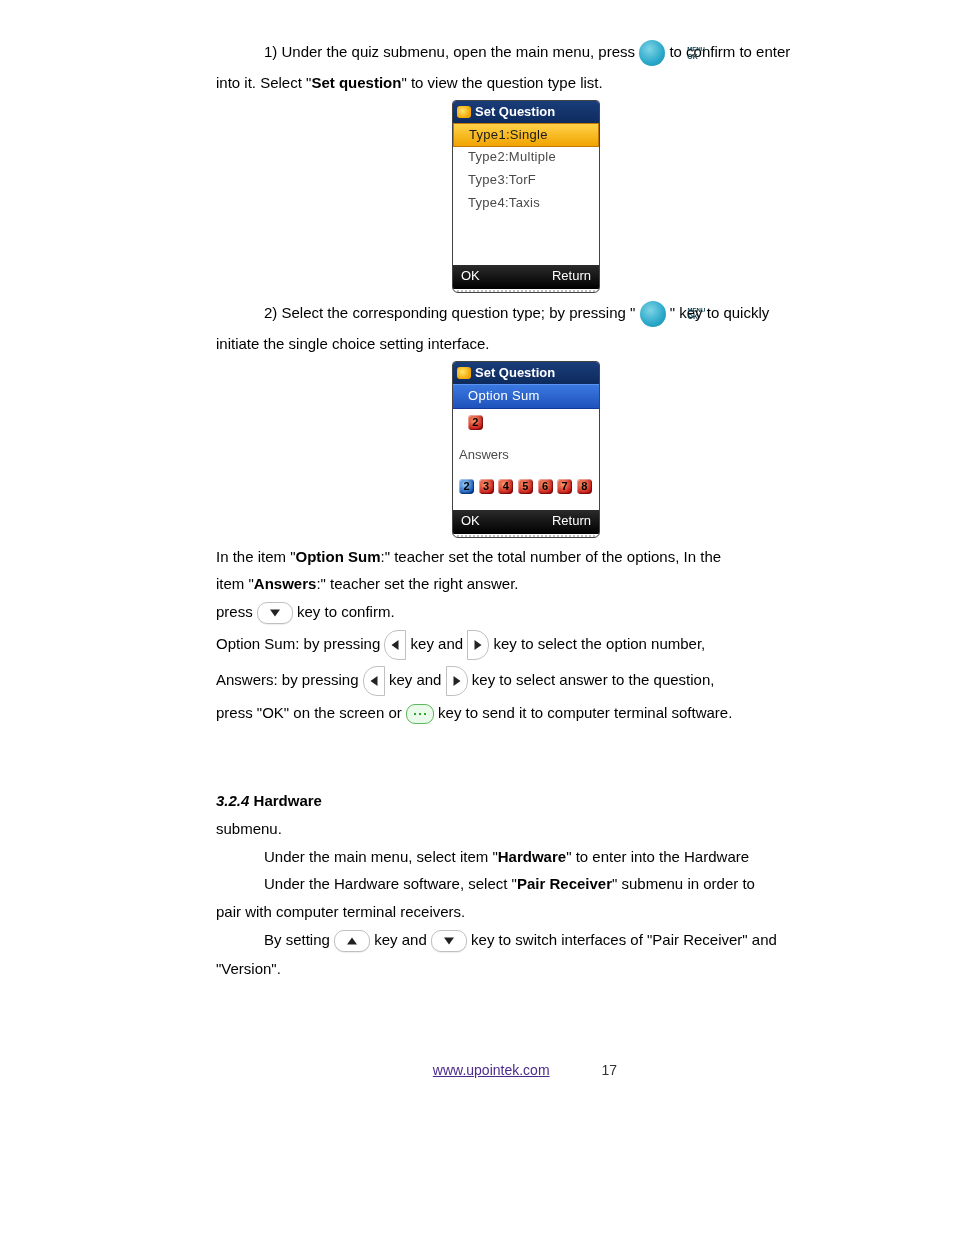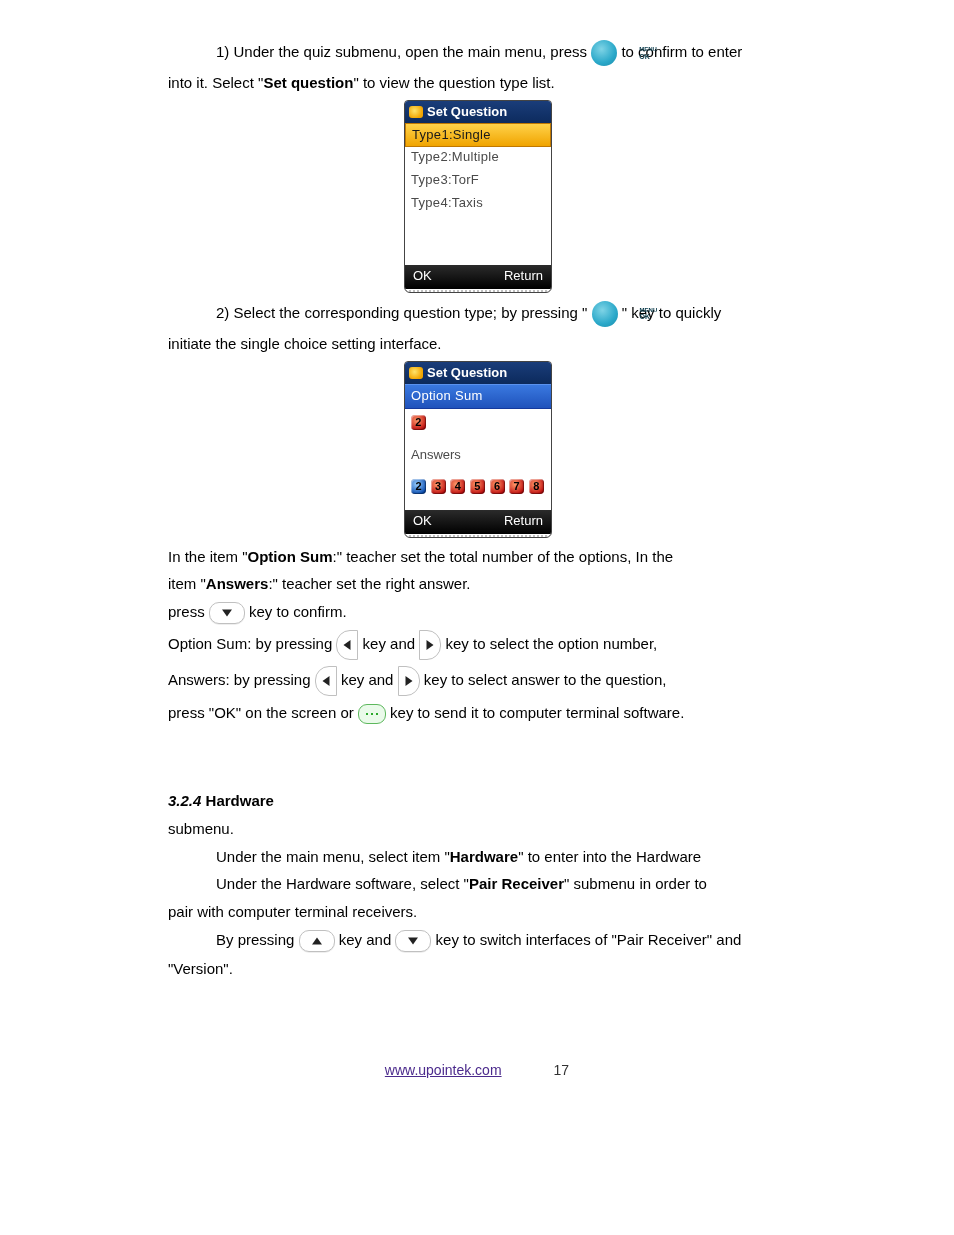--- a/index.html
+++ b/index.html
@@ -8,20 +8,21 @@
     background: #ffffff;
     font-family: Arial, Helvetica, sans-serif;
     font-size: 15px;
     color: #000;
     line-height: 1.45;
   }
   .page {
     width: 902px;
     padding: 40px 0 0 0;
     box-sizing: border-box;
+    margin-left: 48px;
   }
   .content {
     margin-left: 168px;
     width: 620px;
     position: relative;
   }
   .para {
     margin: 0 0 6px 0;
     text-align: justify;
   }
@@ -140,21 +141,21 @@
     font-size:13px;
   }
   .device .titlebar .blob{
     width:14px;height:12px;border-radius:3px;
     background: radial-gradient(circle at 40% 40%, #ffe46b, #f2a500 70%);
     position:relative;
   }
   .device .body{
     min-height:120px;
   }
-  .device .row{ padding:2px 6px; color:#4a4a4a; letter-spacing:0.3px;}
+  .device .row{ padding:2px 15px; color:#4a4a4a; letter-spacing:0.3px;}
   .device .row.sel{
     background: linear-gradient(#ffd24a,#f0a400);
     color:#1a1a1a;
     border:1px solid #c07800;
     margin:-1px 0;
   }
   .device .row.blue{
     background: linear-gradient(#3a79e0,#1f52bb);
     color:#fff;
     border-top:1px solid #5a92ee;
@@ -341,21 +342,21 @@
     </p>
 
     <p class="para indent" style="text-align:justify;">
       <span>Under the Hardware software, select "</span><span class="bold">Pair Receiver</span><span>" submenu in order to</span>
     </p>
     <p class="para">
       <span>pair with computer terminal receivers.</span>
     </p>
 
     <p class="para indent">
-      <span>By pressing </span>
+      <span>By setting </span>
       <span class="oval-btn up"></span>
       <span> key and </span>
       <span class="oval-btn down"></span>
       <span> key to switch interfaces of "Pair Receiver" and</span>
     </p>
     <p class="para">
       <span>"Version".</span>
     </p>
 
   </div>

